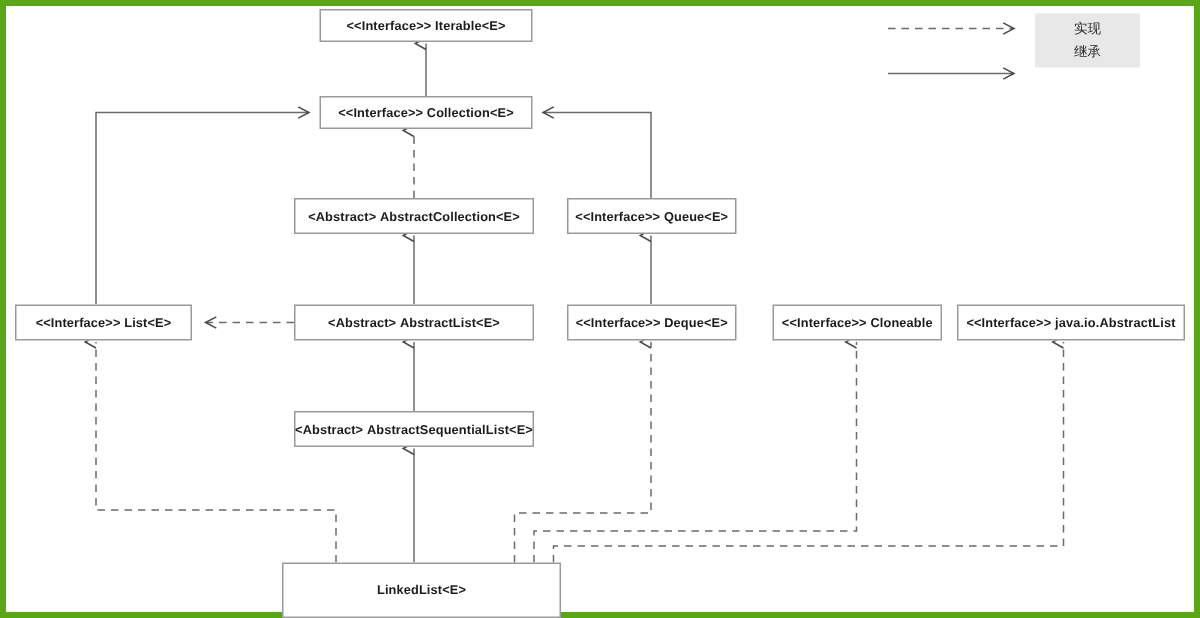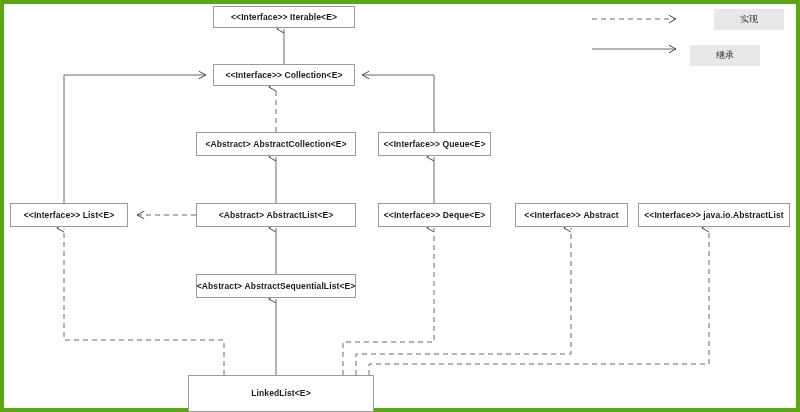--- a/index.html
+++ b/index.html
@@ -77,35 +77,35 @@
 
       <path stroke-dasharray="5,4" d="M356,375 L356,354 L571,354 L571,228" marker-end="url(#openArrowUp)"></path>
 
       <path stroke-dasharray="5,4" d="M369,375 L369,364 L709,364 L709,228" marker-end="url(#openArrowUp)"></path>
 
       <path stroke-dasharray="5,4" d="M592,19 L676,19" marker-end="url(#openArrowSide)"></path>
       <path d="M592,49 L676,49" marker-end="url(#openArrowSide)"></path>
     </g>
   </svg>
 
-  <div class="legend-chip" style="left:690px;top:9px;width:70px;height:21px;margin-left:24px;">
+  <div class="legend-chip" style="left:690px;top:9px;width:70px;height:21px;">
     <span>实现</span>
   </div>
-  <div class="legend-chip" style="left:690px;top:45px;width:70px;height:21px;">
+  <div class="legend-chip" style="left:690px;top:24px;width:70px;height:21px;">
     <span>继承</span>
   </div>
 
   <div id="nodes-layer">
       <div class="node" style="left: 213px; top: 6px; width: 142px; height: 22px;"><span class="stereo">&lt;&lt;Interface&gt;&gt;</span>&nbsp;<span class="nm">Iterable&lt;E&gt;</span></div>
       <div class="node" style="left: 213px; top: 64px; width: 142px; height: 22px;"><span class="stereo">&lt;&lt;Interface&gt;&gt;</span>&nbsp;<span class="nm">Collection&lt;E&gt;</span></div>
       <div class="node" style="left: 196px; top: 132px; width: 160px; height: 24px;"><span class="stereo">&lt;Abstract&gt;</span>&nbsp;<span class="nm">AbstractCollection&lt;E&gt;</span></div>
       <div class="node" style="left: 378px; top: 132px; width: 113px; height: 24px;"><span class="stereo">&lt;&lt;Interface&gt;&gt;</span>&nbsp;<span class="nm">Queue&lt;E&gt;</span></div>
       <div class="node" style="left: 10px; top: 203px; width: 118px; height: 24px;"><span class="stereo">&lt;&lt;Interface&gt;&gt;</span>&nbsp;<span class="nm">List&lt;E&gt;</span></div>
       <div class="node" style="left: 196px; top: 203px; width: 160px; height: 24px;"><span class="stereo">&lt;Abstract&gt;</span>&nbsp;<span class="nm">AbstractList&lt;E&gt;</span></div>
       <div class="node" style="left: 378px; top: 203px; width: 113px; height: 24px;"><span class="stereo">&lt;&lt;Interface&gt;&gt;</span>&nbsp;<span class="nm">Deque&lt;E&gt;</span></div>
-      <div class="node" style="left: 515px; top: 203px; width: 113px; height: 24px;"><span class="stereo">&lt;&lt;Interface&gt;&gt;</span>&nbsp;<span class="nm">Abstract</span></div>
+      <div class="node" style="left: 515px; top: 203px; width: 113px; height: 24px;"><span class="stereo">&lt;&lt;Interface&gt;&gt;</span>&nbsp;<span class="nm">Cloneable</span></div>
       <div class="node" style="left: 638px; top: 203px; width: 152px; height: 24px;"><span class="stereo">&lt;&lt;Interface&gt;&gt;</span>&nbsp;<span class="nm">java.io.AbstractList</span></div>
       <div class="node" style="left: 196px; top: 274px; width: 160px; height: 24px;"><span class="stereo">&lt;Abstract&gt;</span>&nbsp;<span class="nm">AbstractSequentialList&lt;E&gt;</span></div>
       <div class="node" style="left: 188px; top: 375px; width: 186px; height: 37px;">
         <span class="nm">LinkedList&lt;E&gt;</span>
       </div>
     </div>
 </div>
 
 </body></html>

